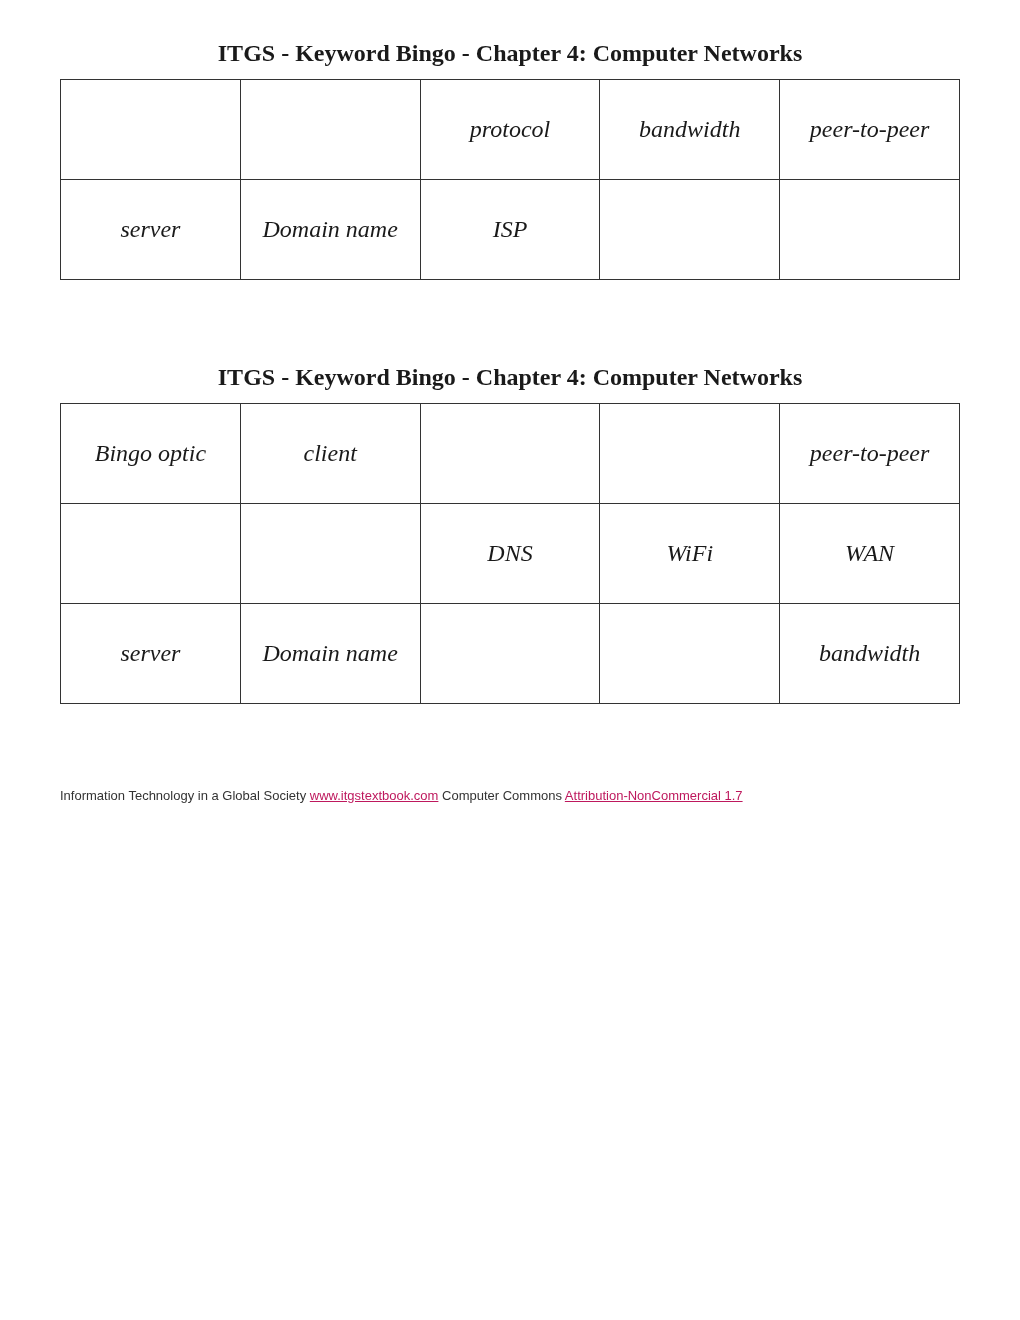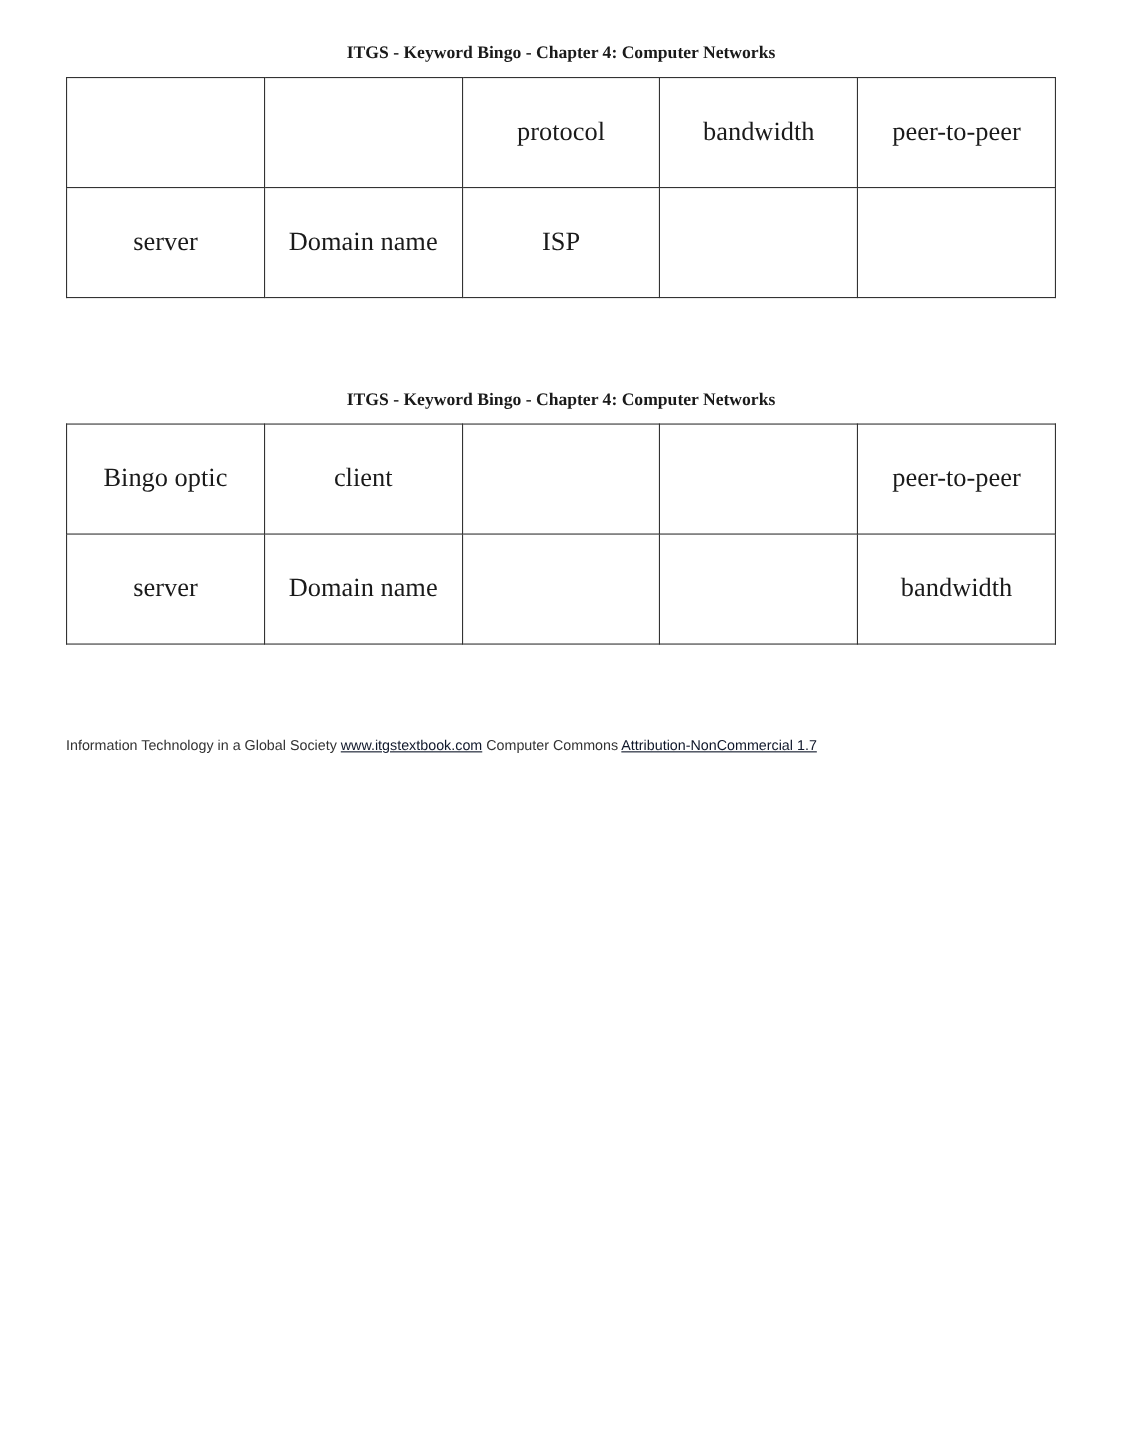--- a/index.html
+++ b/index.html
@@ -13,28 +13,29 @@
       font-family: Georgia, 'Times New Roman', serif;
       width: 1020px;
       min-height: 1320px;
       padding: 40px 60px;
       color: #1a1a1a;
     }
 
     .page-title {
       text-align: center;
       font-weight: bold;
-      font-size: 16px;
+      font-size: 24px;
       margin-bottom: 12px;
     }
 
     .bingo-table {
       width: 100%;
       border-collapse: collapse;
       margin-bottom: 84px;
+      font-style: italic;
     }
 
     .bingo-table td {
       border: 1.5px solid #333;
       width: 20%;
       height: 100px;
       text-align: center;
       vertical-align: middle;
       font-size: 24px;
       padding: 10px;
@@ -45,21 +46,21 @@
     }
 
     .footer {
       margin-top: 40px;
       font-size: 13px;
       color: #333;
       font-family: Arial, sans-serif;
     }
 
     .footer a {
-      color: #0f172a;
+      color: #be185d;
     }
   </style>
 </head>
 <body>
 
 <div class="section-wrapper">
   <div class="page-title">ITGS - Keyword Bingo - Chapter 4: Computer Networks</div>
   <table class="bingo-table">
     <tbody id="table1-body">
         <tr>
@@ -85,20 +86,27 @@
   <table class="bingo-table">
     <tbody id="table2-body">
         <tr>
           <td>Bingo optic</td>
           <td>client</td>
           <td></td>
           <td></td>
           <td>peer-to-peer</td>
         </tr>
         <tr>
+          <td></td>
+          <td></td>
+          <td>DNS</td>
+          <td>WiFi</td>
+          <td>WAN</td>
+        </tr>
+        <tr>
           <td>server</td>
           <td>Domain name</td>
           <td></td>
           <td></td>
           <td>bandwidth</td>
         </tr>
       </tbody>
   </table>
 </div>
 

